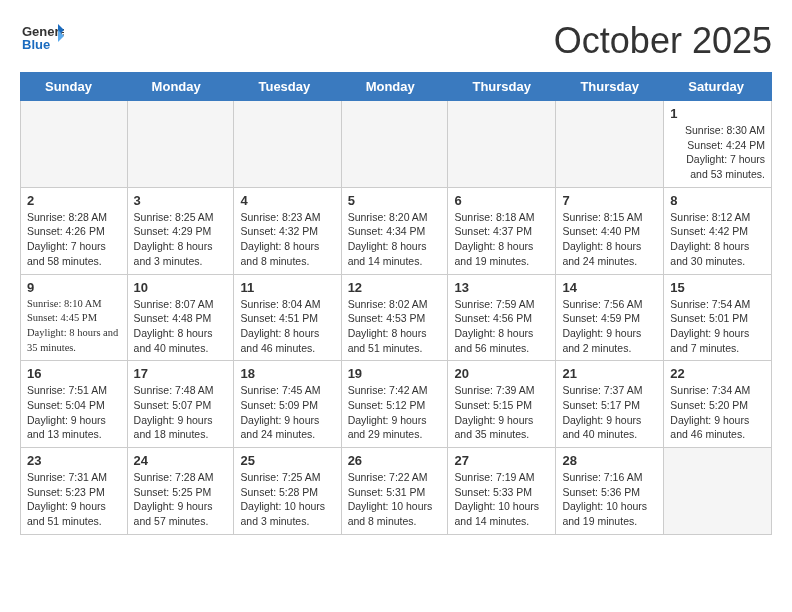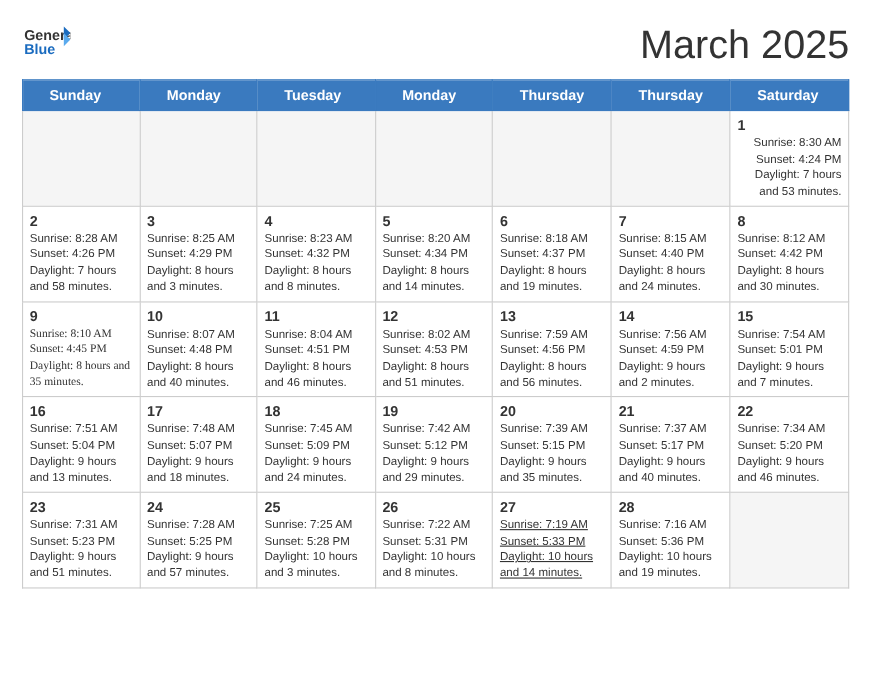--- a/index.html
+++ b/index.html
@@ -85,21 +85,21 @@
         <rect x="0" y="0" width="44" height="32" fill="#fff"></rect>
 
         <text x="2" y="16" font-size="13" font-weight="bold" fill="#333" font-family="Arial">General</text>
         <text x="2" y="29" font-size="13" font-weight="bold" fill="#1a6bbf" font-family="Arial">Blue</text>
         <polygon points="38,4 44,10 38,16" fill="#1a6bbf"></polygon>
         <polygon points="38,10 44,16 38,22" fill="#5aaaee"></polygon>
       </svg>
     </div>
   </div>
   <div class="title-block">
-    <div class="month-title">March 2025</div>
+    <div class="month-title">October 2025</div>
   </div>
 </div>
 
 <table class="calendar">
   <thead>
     <tr id="header-row">
         <th>Sunday</th>
         <th>Monday</th>
         <th>Tuesday</th>
         <th>Monday</th>
@@ -275,21 +275,21 @@
 Daylight: 10 hours and 3 minutes.</div>
         </td>
         <td>
           <span class="day-num">26</span>
           <div class="day-info" style="white-space: pre-line;">Sunrise: 7:22 AM
 Sunset: 5:31 PM
 Daylight: 10 hours and 8 minutes.</div>
         </td>
         <td>
           <span class="day-num">27</span>
-          <div class="day-info" style="white-space: pre-line; text-decoration: underline;">Sunrise: 7:19 AM
+          <div class="day-info" style="white-space: pre-line;">Sunrise: 7:19 AM
 Sunset: 5:33 PM
 Daylight: 10 hours and 14 minutes.</div>
         </td>
         <td>
           <span class="day-num">28</span>
           <div class="day-info" style="white-space: pre-line;">Sunrise: 7:16 AM
 Sunset: 5:36 PM
 Daylight: 10 hours and 19 minutes.</div>
         </td>
         <td class="empty"></td>

